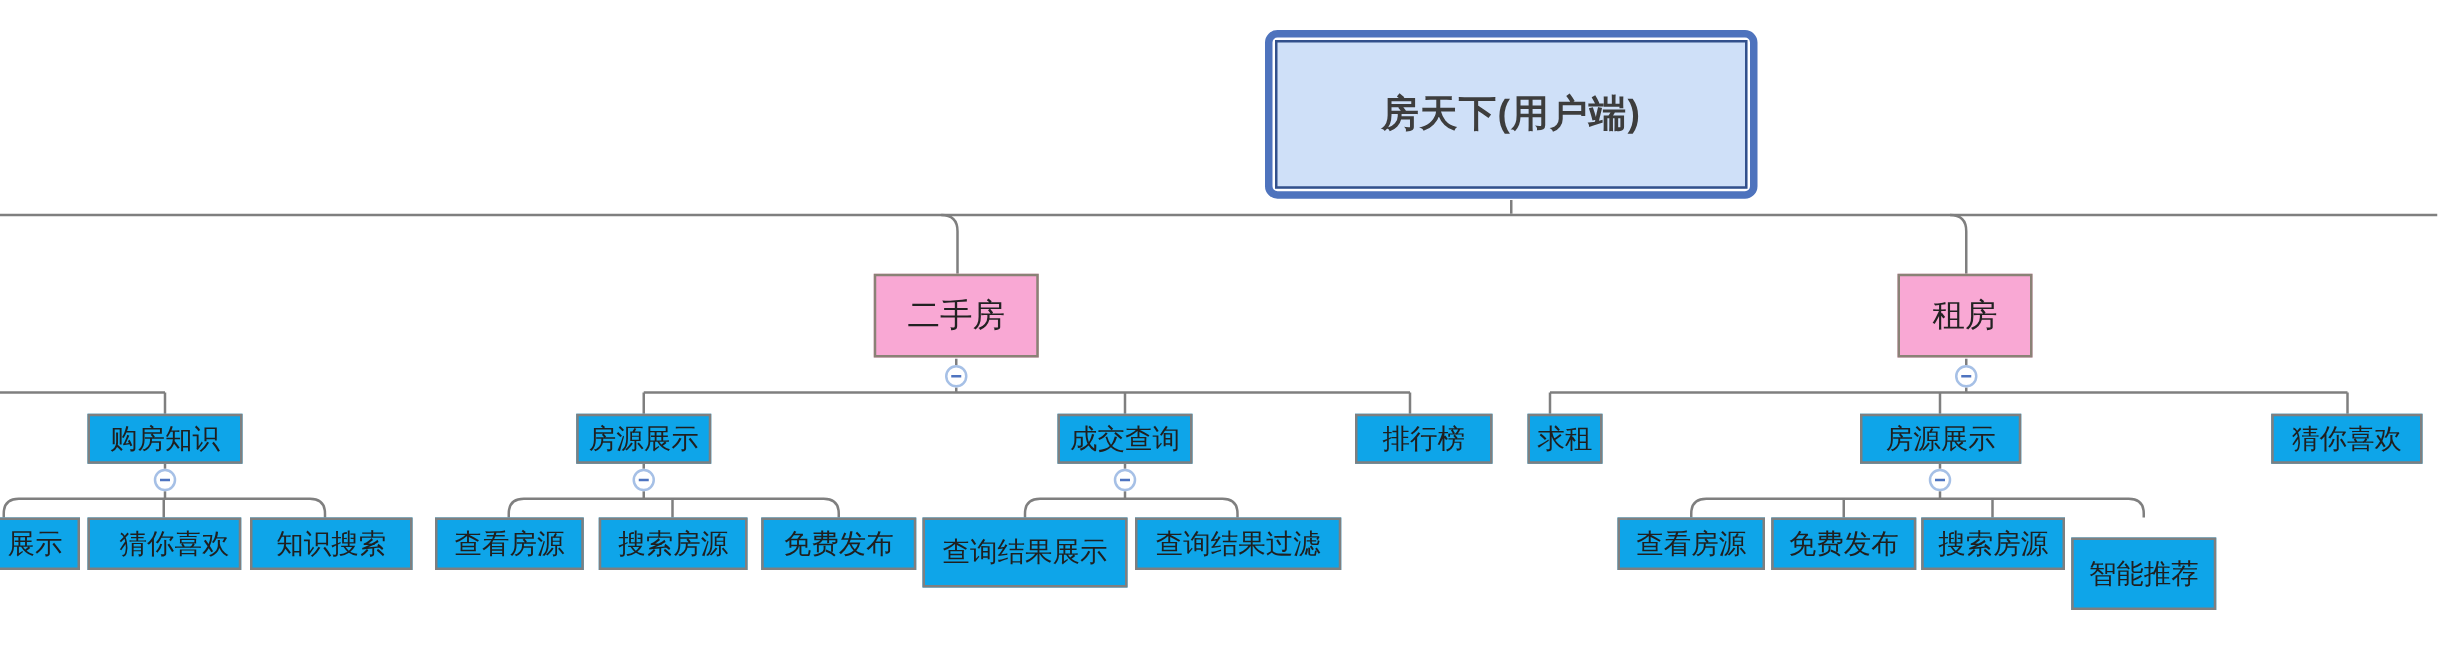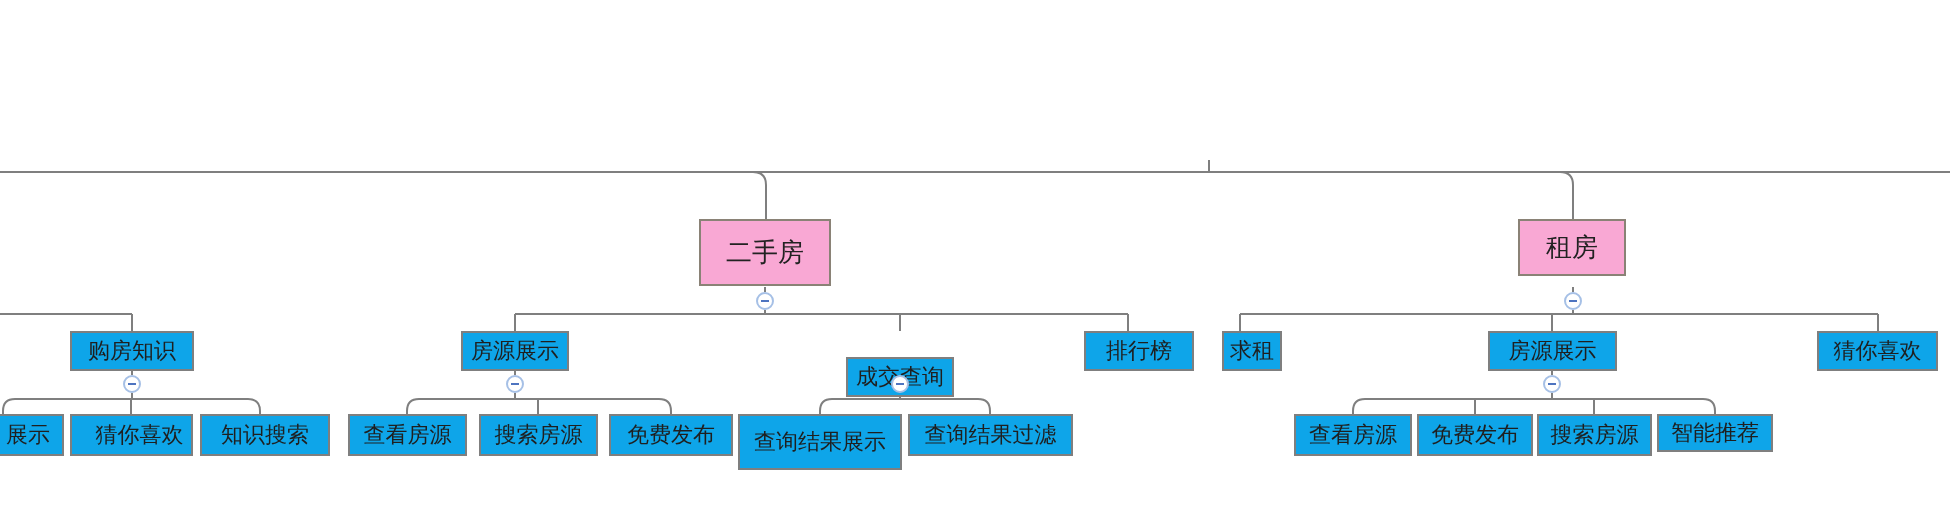--- a/index.html
+++ b/index.html
@@ -75,43 +75,46 @@
       <path d="M900,371 V375" fill="none" stroke="#7f7f7f" stroke-width="2"></path>
       <path d="M900,393 V399" fill="none" stroke="#7f7f7f" stroke-width="2"></path>
       <path d="M820,414 L820,411 Q820,399 832,399 L978,399 Q990,399 990,411 L990,414" fill="none" stroke="#7f7f7f" stroke-width="2"></path>
       <path d="M1552,371 V375" fill="none" stroke="#7f7f7f" stroke-width="2"></path>
       <path d="M1552,393 V399" fill="none" stroke="#7f7f7f" stroke-width="2"></path>
       <path d="M1353,414 L1353,411 Q1353,399 1365,399 L1703,399 Q1715,399 1715,411 L1715,414" fill="none" stroke="#7f7f7f" stroke-width="2"></path>
       <path d="M1475,399 V414" fill="none" stroke="#7f7f7f" stroke-width="2"></path>
       <path d="M1594,399 V414" fill="none" stroke="#7f7f7f" stroke-width="2"></path>
     </svg>
 
+  <div class="rootwrap" id="root-node" style="left: 1012px; top: 24px; width: 394px; height: 135px;">
+    <div class="rootinner">房天下(用户端)</div>
+  </div>
 
   <div id="nodes-layer">
       <div class="node level1" style="left: 699px; top: 219px; width: 132px; height: 67px;">二手房</div>
-      <div class="node level1" style="left: 1518px; top: 219px; width: 108px; height: 57px;">租房</div>
+      <div class="node level1" style="left: 1518px; top: 219px; width: 108px; height: 67px;">租房</div>
       <div class="node level2" style="left: 70px; top: 331px; width: 124px; height: 40px;">购房知识</div>
       <div class="node level2" style="left: 461px; top: 331px; width: 108px; height: 40px;">房源展示</div>
-      <div class="node level2" style="left: 846px; top: 331px; width: 108px; height: 40px; margin-top: 26px;">成交查询</div>
+      <div class="node level2" style="left: 846px; top: 331px; width: 108px; height: 40px;">成交查询</div>
       <div class="node level2" style="left: 1084px; top: 331px; width: 110px; height: 40px;">排行榜</div>
       <div class="node level2" style="left: 1202px; top: 331px; width: 60px; height: 40px; margin-left: 20px;">求租</div>
       <div class="node level2" style="left: 1488px; top: 331px; width: 129px; height: 40px;">房源展示</div>
       <div class="node level2" style="left: 1817px; top: 331px; width: 121px; height: 40px;">猜你喜欢</div>
       <div class="node level3 align-right" style="left: -60px; top: 414px; width: 124px; height: 42px;">展示</div>
       <div class="node level3" style="left: 70px; top: 414px; width: 123px; height: 42px; padding-left: 16px;">猜你喜欢</div>
       <div class="node level3" style="left: 200px; top: 414px; width: 130px; height: 42px;">知识搜索</div>
       <div class="node level3" style="left: 348px; top: 414px; width: 119px; height: 42px;">查看房源</div>
       <div class="node level3" style="left: 479px; top: 414px; width: 119px; height: 42px;">搜索房源</div>
       <div class="node level3" style="left: 609px; top: 414px; width: 124px; height: 42px;">免费发布</div>
       <div class="node level3" style="left: 738px; top: 414px; width: 164px; height: 56px;">查询结果展示</div>
       <div class="node level3" style="left: 908px; top: 414px; width: 165px; height: 42px;">查询结果过滤</div>
       <div class="node level3" style="left: 1294px; top: 414px; width: 118px; height: 42px;">查看房源</div>
       <div class="node level3" style="left: 1417px; top: 414px; width: 116px; height: 42px;">免费发布</div>
       <div class="node level3" style="left: 1537px; top: 414px; width: 115px; height: 42px;">搜索房源</div>
-      <div class="node level3" style="left: 1657px; top: 414px; width: 116px; height: 38px;">智能推荐</div>
+      <div class="node level3" style="left: 1657px; top: 430px; width: 116px; height: 58px;">智能推荐</div>
     </div>
   <div id="icons-layer">
       <div class="collapse" style="left: 756px; top: 292px;">
         <span class="minus"></span>
       </div>
       <div class="collapse" style="left: 1564px; top: 292px;">
         <span class="minus"></span>
       </div>
       <div class="collapse" style="left: 123px; top: 375px;">
         <span class="minus"></span>

